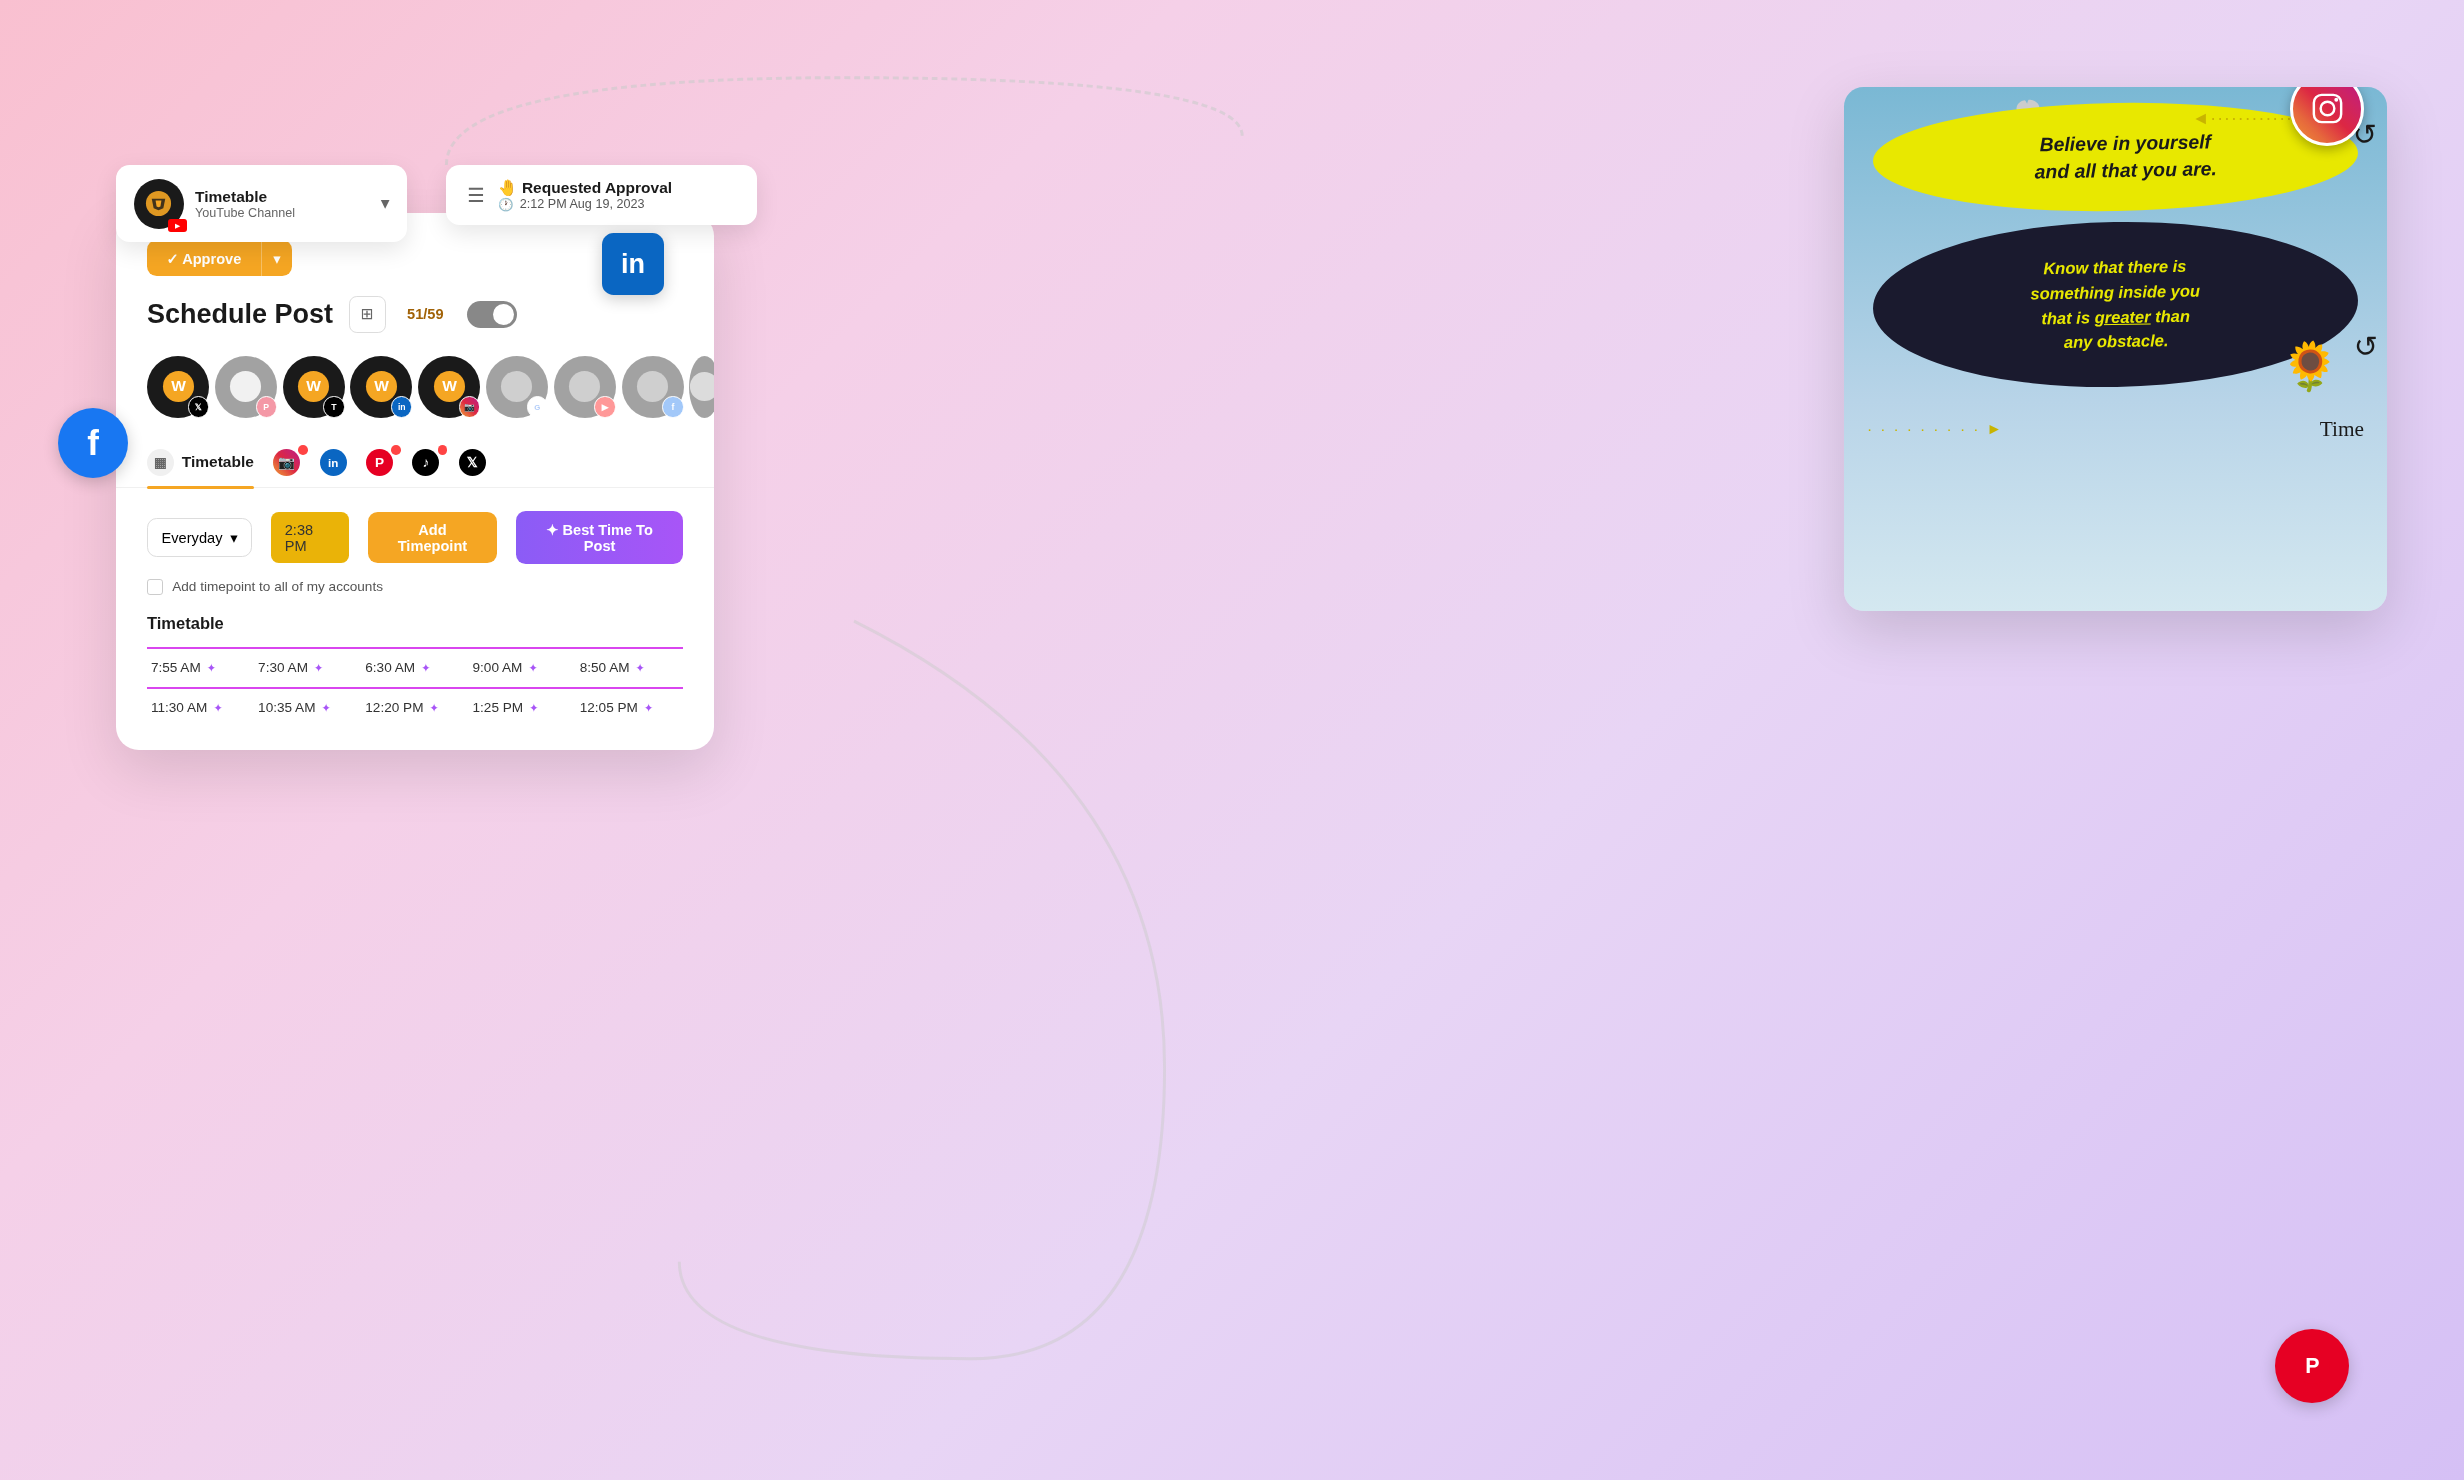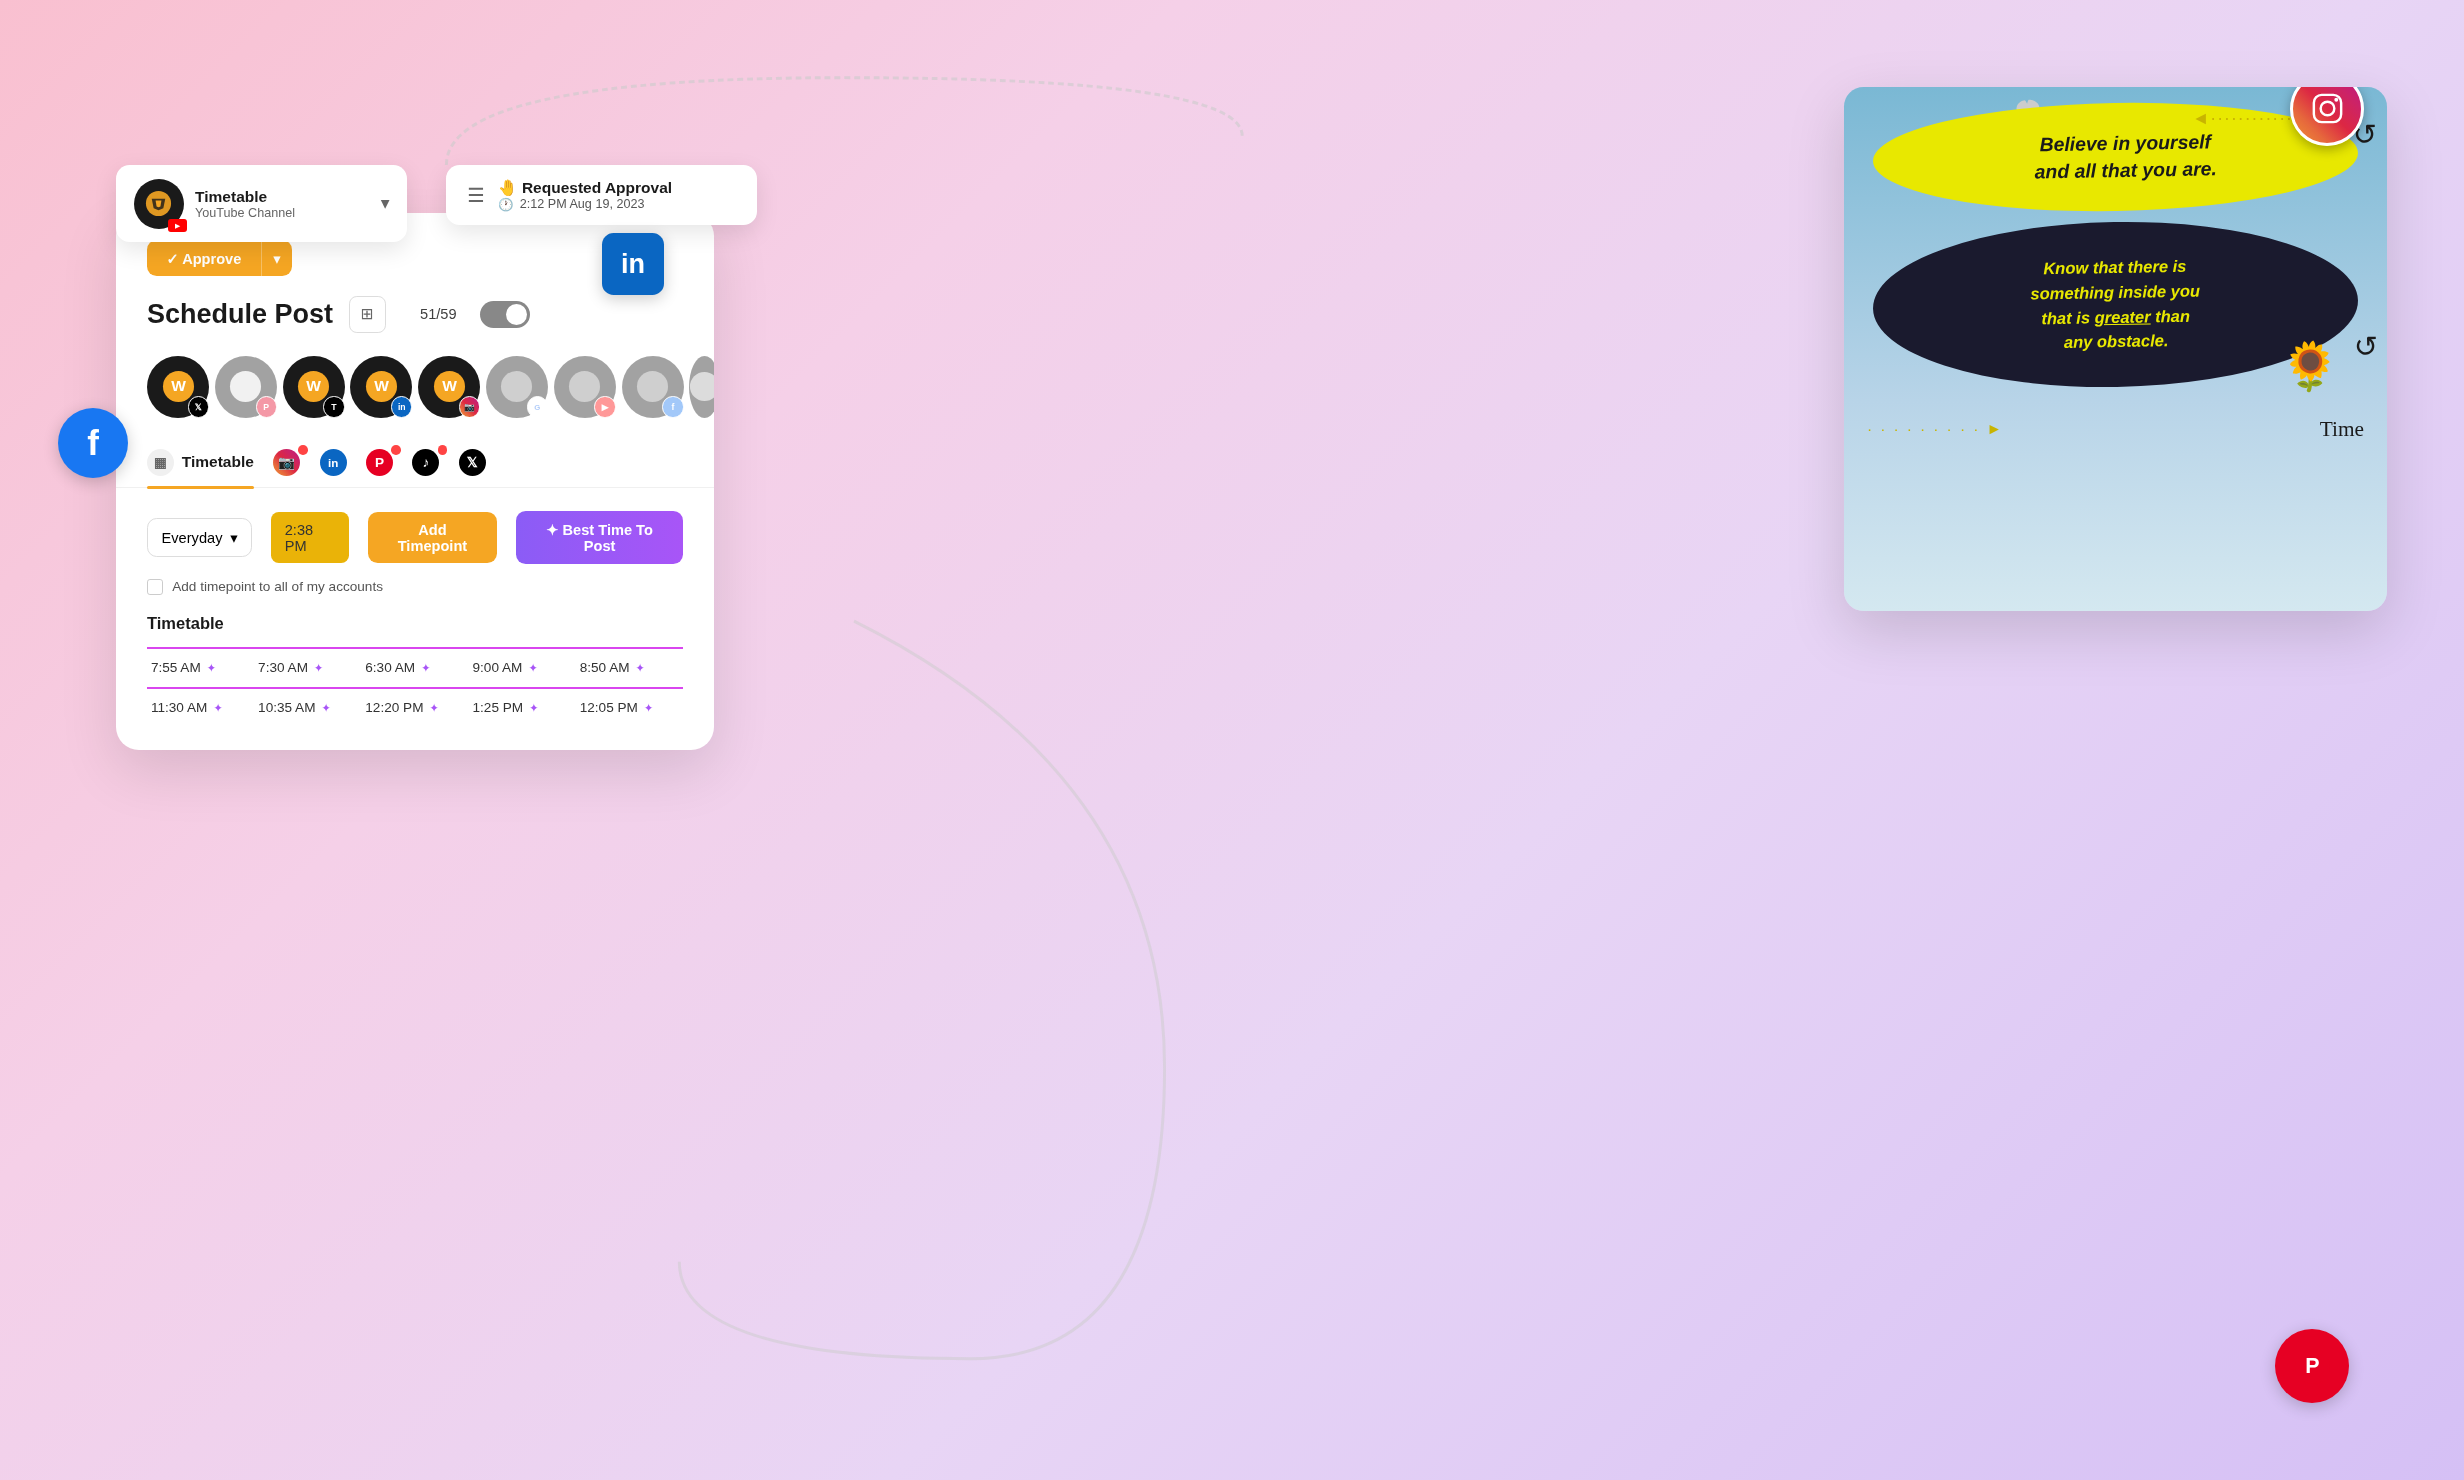--- a/index.html
+++ b/index.html
@@ -193,22 +193,23 @@
       display: flex;
       align-items: center;
       justify-content: center;
       cursor: pointer;
       color: #666;
       font-size: 15.5px;
     }
 
     .post-count {
       font-size: 14.6px;
-      color: #404040;
-      margin-left: 19px;
+      color: #a16207;
+      margin-left: 6px;
+      font-weight: bold;
     }
 
     .toggle-switch {
       width: 50px;
       height: 27px;
       background: #888;
       border-radius: 13.6px;
       position: relative;
       cursor: pointer;
       margin-left: 7.8px;

